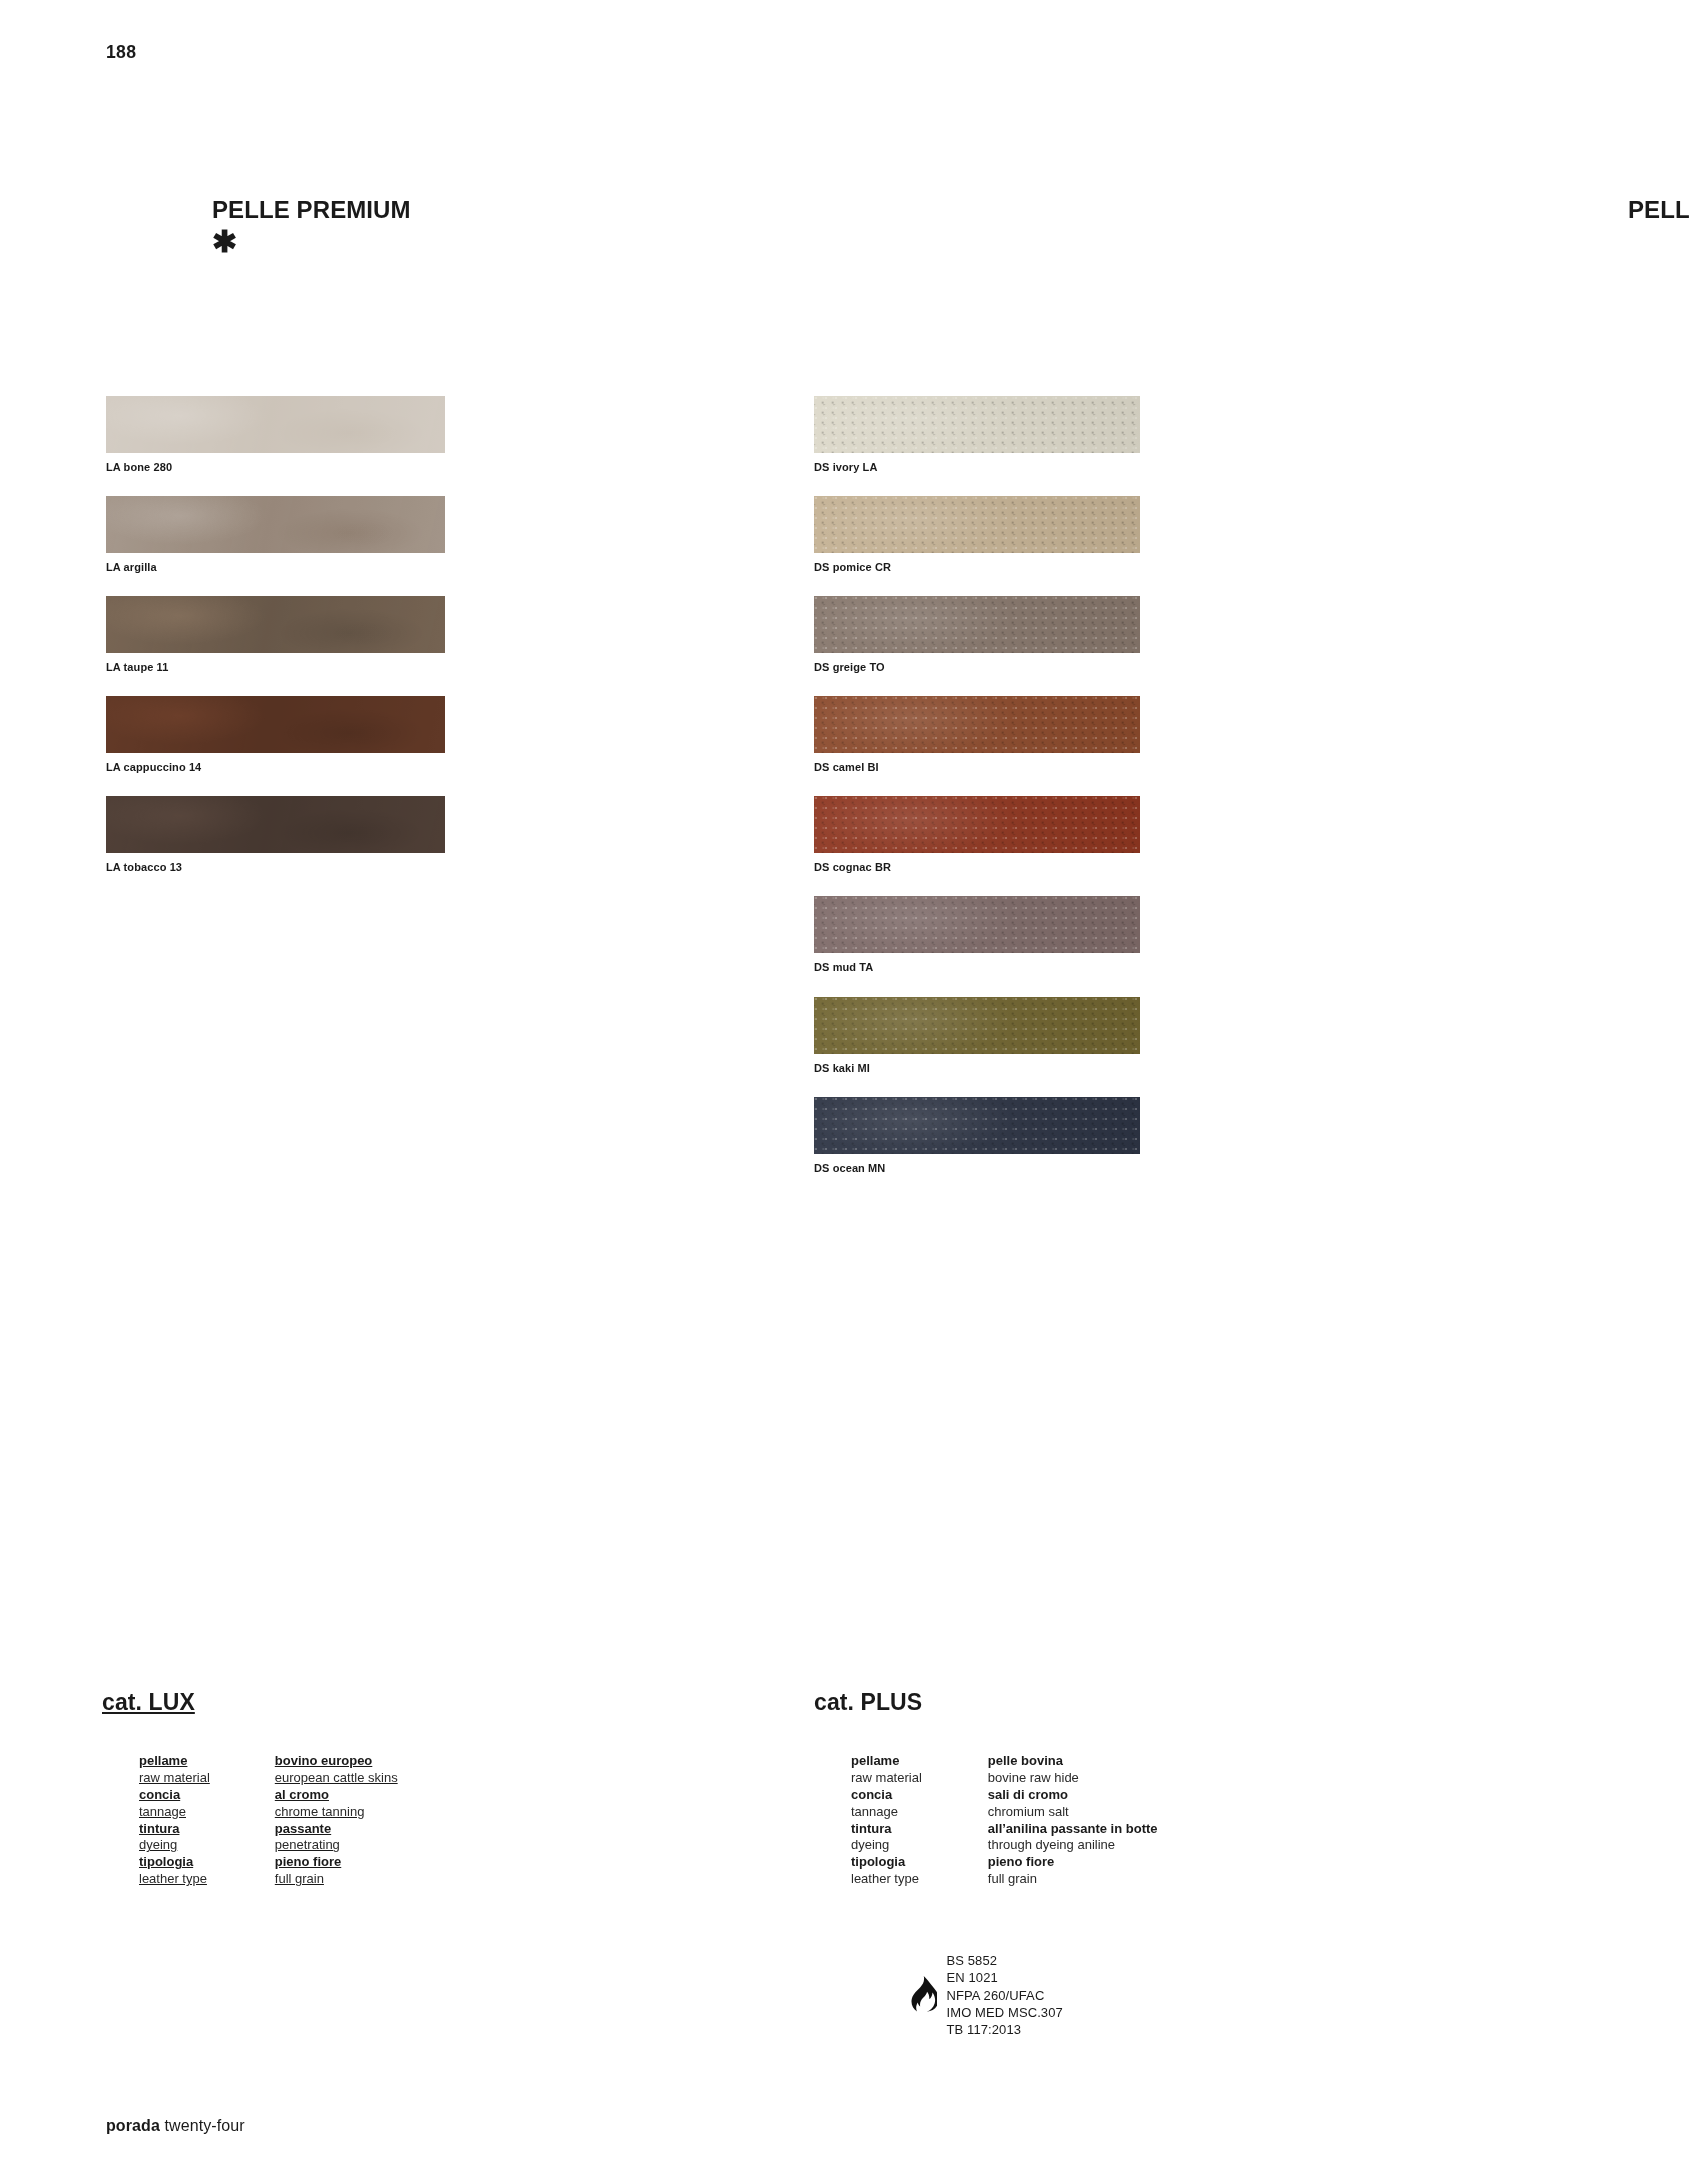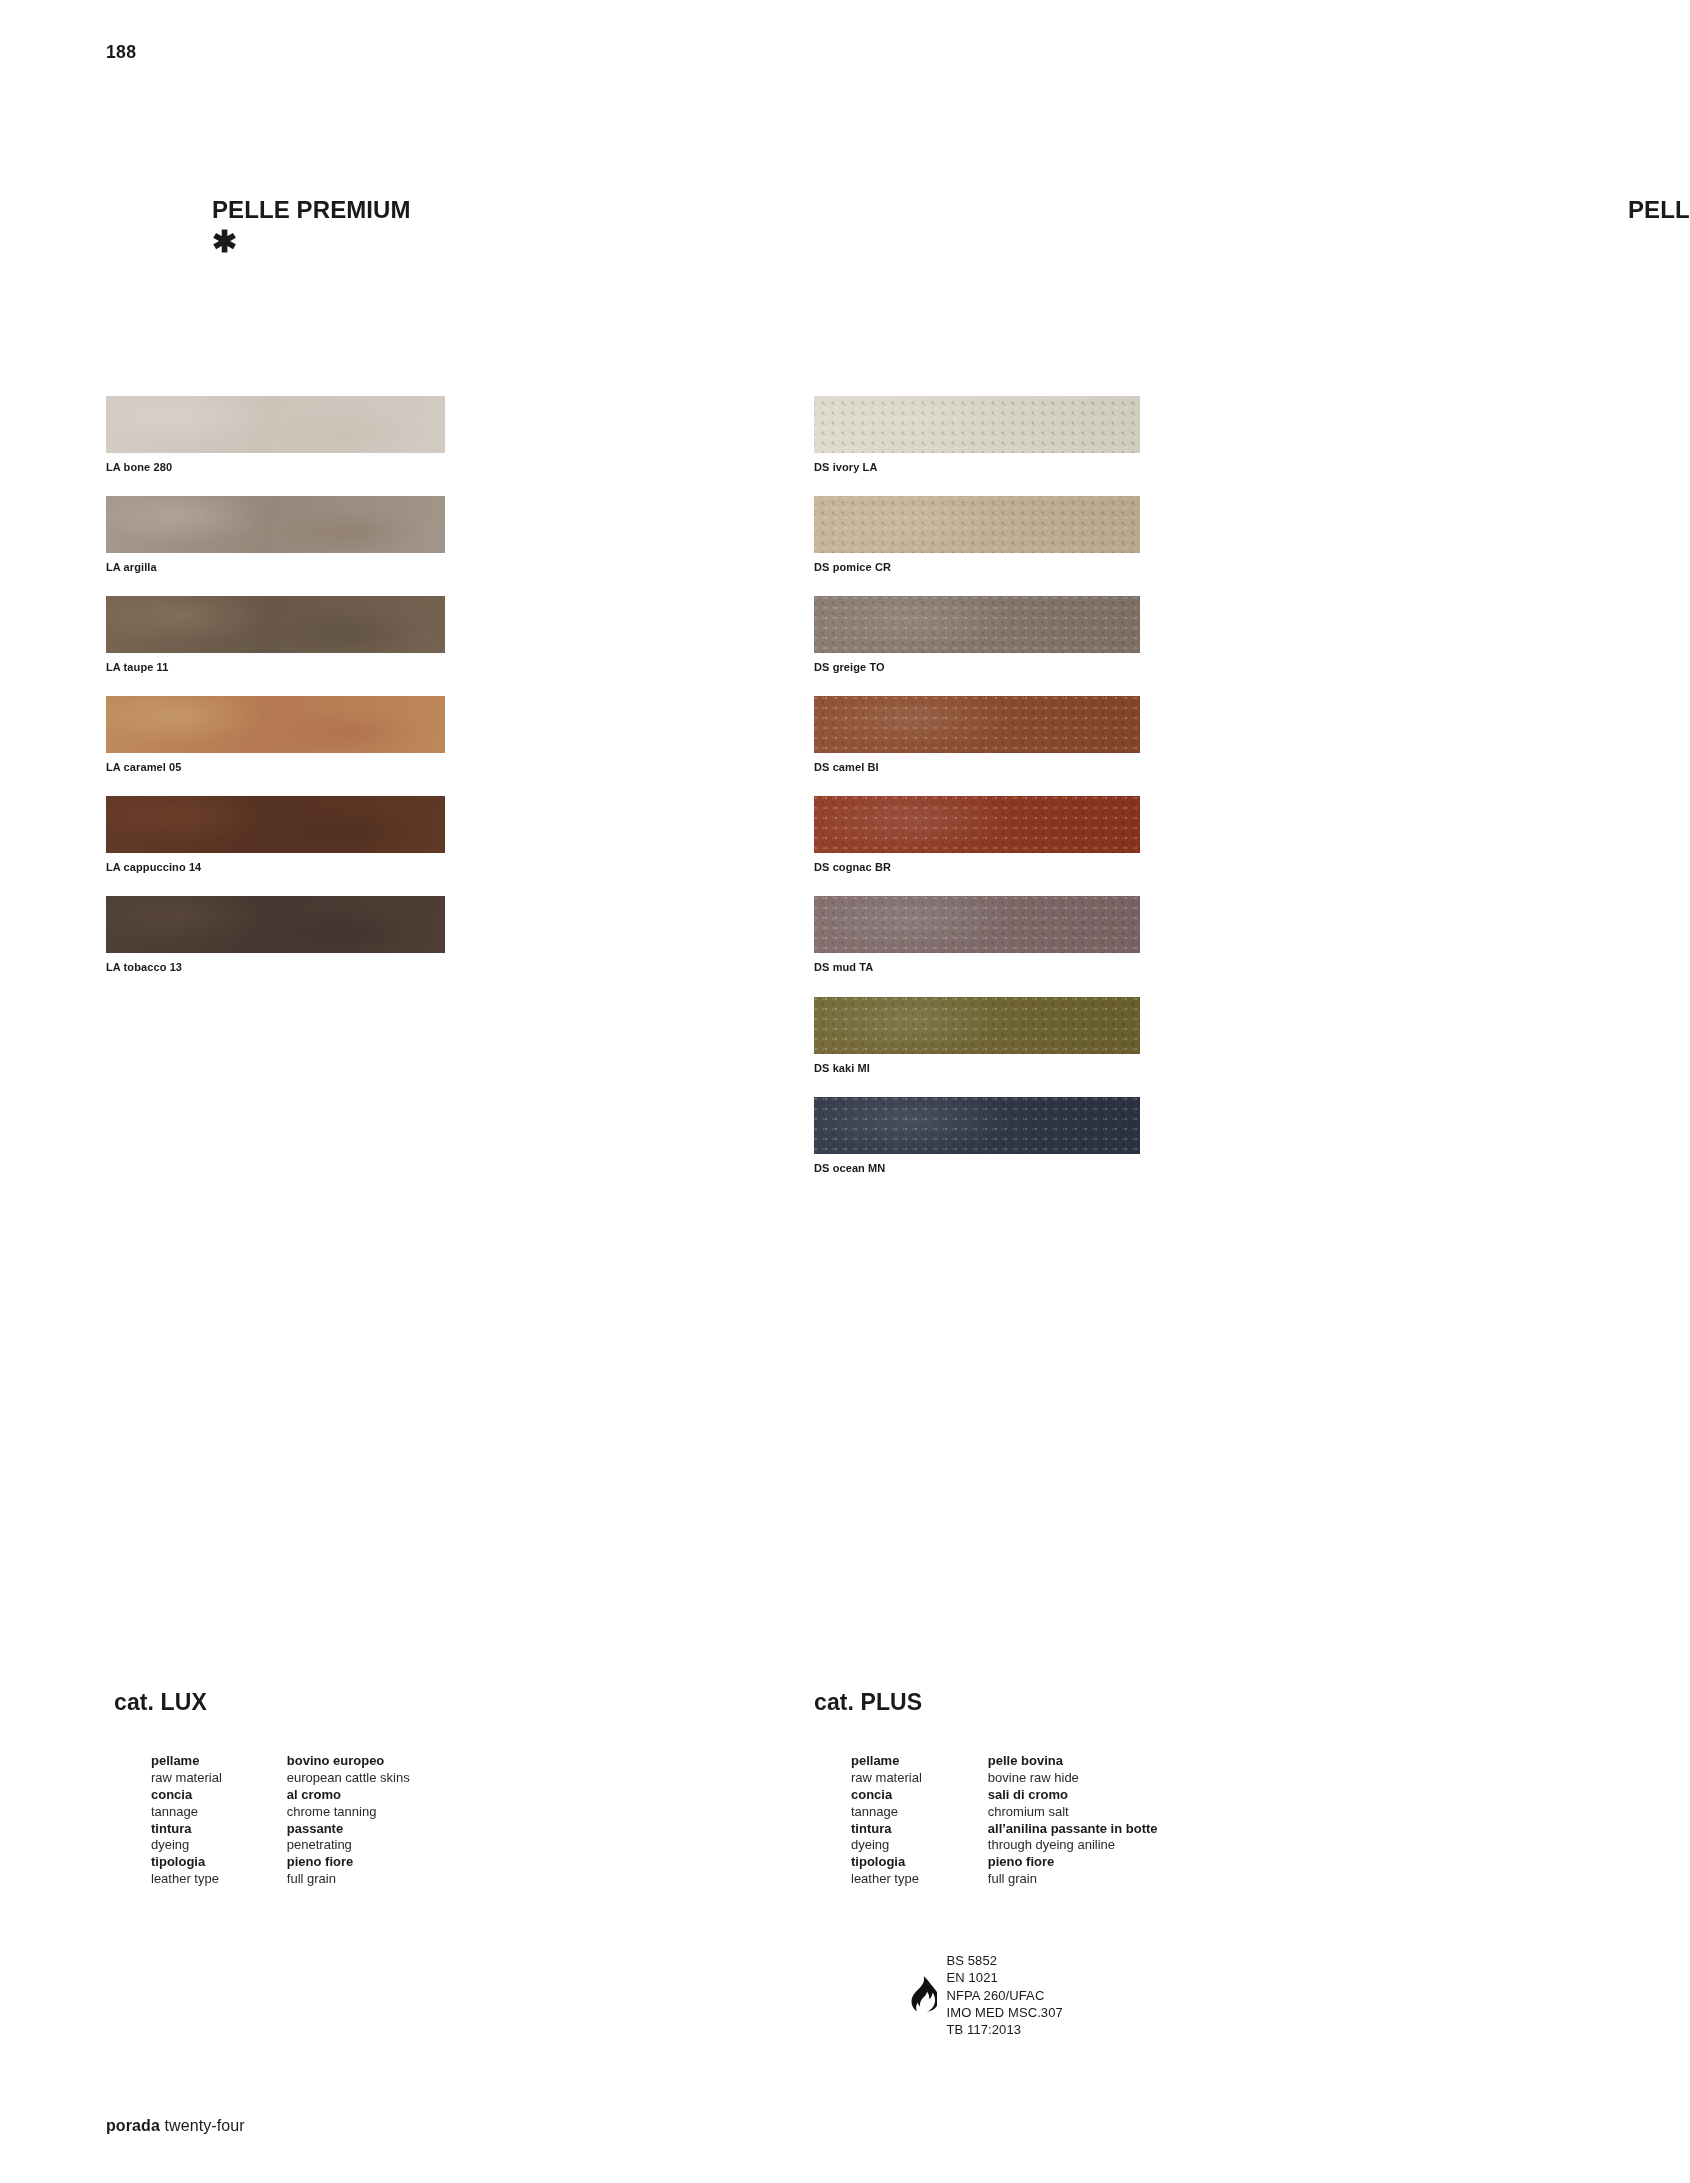--- a/index.html
+++ b/index.html
@@ -72,21 +72,21 @@
   }
   .grain-pebble::before {
     content:""; position:absolute; inset:0; z-index:1;
     background:
       radial-gradient(ellipse 135px 47px at 30% 40%, rgba(255,255,255,.10), rgba(255,255,255,0) 75%),
       linear-gradient(97deg, rgba(255,255,255,.06), rgba(0,0,0,.06));
   }
 
   
   .cat-block { position:absolute; }
-  .cat-left  { left:114px;  top:1689px; }
+  .cat-left  { left:102px;  top:1689px;text-decoration:underline; }
   .cat-right { left:814px; top:1689px; }
   .cat-title { font-size:23px; font-weight:700; letter-spacing:0.1px; }
   .spec-table { margin-top:37px; display:grid; grid-template-columns:auto auto; column-gap:28px; row-gap:0; }
   .cat-right .spec-table { column-gap:29px; }
   .spec-cell { font-size:13px; line-height:1.30; white-space:nowrap;padding-left:37px; }
   .spec-it  { font-weight:700; }
   .spec-en  { font-weight:400; color:#2a2a2a; }
 
   
   .fire-block {
@@ -124,24 +124,20 @@
       <div class="swatch grain-smooth" style="background-color: rgb(207, 199, 189);"></div>
       <div class="swatch-label">LA bone 280</div>
     </div>
     <div class="swatch-item">
       <div class="swatch grain-smooth" style="background-color: rgb(156, 141, 128);"></div>
       <div class="swatch-label">LA argilla</div>
     </div>
     <div class="swatch-item">
       <div class="swatch grain-smooth" style="background-color: rgb(109, 92, 76);"></div>
       <div class="swatch-label">LA taupe 11</div>
-    </div>
-    <div class="swatch-item">
-      <div class="swatch grain-smooth" style="background-color: rgb(184, 127, 85);"></div>
-      <div class="swatch-label">LA caramel 05</div>
     </div>
     <div class="swatch-item">
       <div class="swatch grain-smooth" style="background-color: rgb(90, 52, 35);"></div>
       <div class="swatch-label">LA cappuccino 14</div>
     </div>
     <div class="swatch-item">
       <div class="swatch grain-smooth" style="background-color: rgb(73, 58, 50);"></div>
       <div class="swatch-label">LA tobacco 13</div>
     </div>
   </div>

